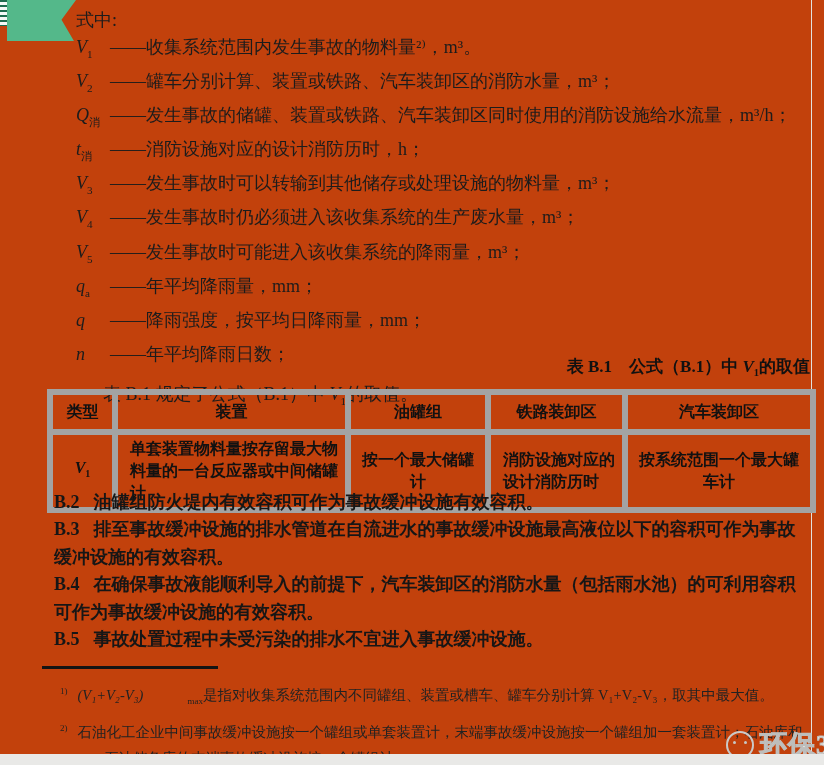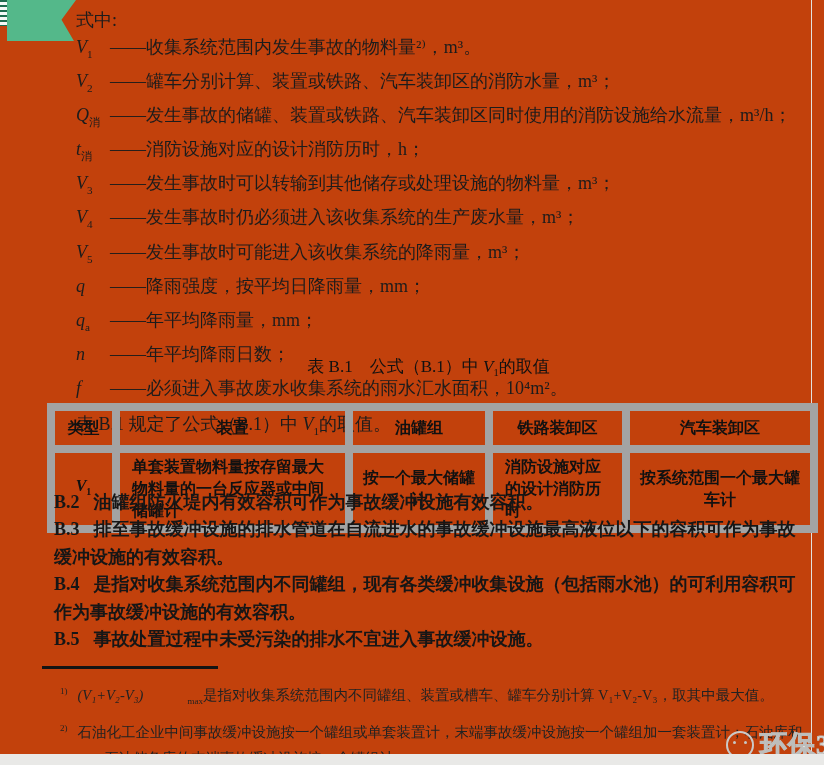--- a/index.html
+++ b/index.html
@@ -31,33 +31,33 @@
   .defs-wrap{
     position:absolute;left:76px;top:6px;right:16px;
     font-size:18px;
   }
   .where{line-height:28px;}
   .def-row{line-height:27.5px;white-space:nowrap;}
   .sym{display:inline-block;min-width:34px;}
   .sym i,.ital{font-style:italic;}
   sub{font-size:0.62em;}
   sup{font-size:0.62em;}
-  .intro-line{line-height:27px;margin-top:2px;}
+  .intro-line{line-height:34px;margin-top:2px;margin-left:27px;}
   
   .table-wrap{position:absolute;left:47px;top:354px;width:763px;}
   .tbl-title{
-    text-align:center;font-weight:normal;font-size:17px;line-height:26px;
-    margin-bottom:17px;color:#111;
+    text-align:right;font-weight:bold;font-size:17px;line-height:26px;
+    margin-bottom:3px;color:#111;
   }
   table{
     border-collapse:collapse;table-layout:fixed;width:763px;
     font-size:16px;color:#111;
   }
   th,td{
-    border:8px solid #a3a3a3;
+    border:6px solid #a3a3a3;
     font-weight:600;
     line-height:22px;
     padding:3px 6px;
     vertical-align:middle;
   }
   th{height:28px;text-align:center;font-weight:bold;}
   td{height:52px;text-align:center;}
   td.c-left{text-align:left;padding-left:12px;}
   
   .sections-wrap{
@@ -111,24 +111,23 @@
   <div class="defs-wrap">
     <div class="where">式中:</div>
 
     <div class="def-row"><span class="sym"><i>V</i><sub>1</sub></span><span>——收集系统范围内发生事故的物料量²⁾，m³。</span></div>
     <div class="def-row"><span class="sym"><i>V</i><sub>2</sub></span><span>——罐车分别计算、装置或铁路、汽车装卸区的消防水量，m³；</span></div>
     <div class="def-row"><span class="sym"><i>Q</i><sub>消</sub></span><span>——发生事故的储罐、装置或铁路、汽车装卸区同时使用的消防设施给水流量，m³/h；</span></div>
     <div class="def-row"><span class="sym"><i>t</i><sub>消</sub></span><span>——消防设施对应的设计消防历时，h；</span></div>
     <div class="def-row"><span class="sym"><i>V</i><sub>3</sub></span><span>——发生事故时可以转输到其他储存或处理设施的物料量，m³；</span></div>
     <div class="def-row"><span class="sym"><i>V</i><sub>4</sub></span><span>——发生事故时仍必须进入该收集系统的生产废水量，m³；</span></div>
     <div class="def-row"><span class="sym"><i>V</i><sub>5</sub></span><span>——发生事故时可能进入该收集系统的降雨量，m³；</span></div>
+    <div class="def-row"><span class="sym"><i>q</i><sub>a</sub></span><span>——年平均降雨量，mm；</span></div>
     <div class="def-row"><span class="sym"><i>q</i><sub></sub></span><span>——降雨强度，按平均日降雨量，mm；</span></div>
-    <div class="def-row"><span class="sym"><i>q</i><sub>a</sub></span><span>——年平均降雨量，mm；</span></div>
     <div class="def-row"><span class="sym"><i>n</i><sub></sub></span><span>——年平均降雨日数；</span></div>
-    <div class="def-row"><span class="sym"><i>f</i><sub></sub></span><span>——必须进入事故废水收集系统的雨水汇水面积，10⁴m²。</span></div>
 
     <div class="intro-line"><span>表 B.1 规定了公式（B.1）中 </span><i>V</i><sub>1</sub><span>的取值。</span></div>
   </div>
 
   <div class="table-wrap">
     <div class="tbl-title"><span>表 B.1　公式（B.1）中 </span><i>V</i><sub>1</sub><span>的取值</span></div>
     <table>
       <colgroup>
         <col style="width:65px">
           <col style="width:233px">
@@ -153,21 +152,21 @@
           <td class="c-left">消防设施对应的设计消防历时</td>
           <td>按系统范围一个最大罐车计</td>
         </tr>
       </tbody>
     </table>
   </div>
 
   <div class="sections-wrap">
     <div class="sec"><b class="sec-num">B.2</b><span>油罐组防火堤内有效容积可作为事故缓冲设施有效容积。</span></div>
     <div class="sec"><b class="sec-num">B.3</b><span>排至事故缓冲设施的排水管道在自流进水的事故缓冲设施最高液位以下的容积可作为事故缓冲设施的有效容积。</span></div>
-    <div class="sec"><b class="sec-num">B.4</b><span>是指对收集系统范围内不同罐组，现有各类缓冲收集设施（包括雨水池）的可利用容积可作为事故缓冲设施的有效容积。</span></div>
+    <div class="sec"><b class="sec-num">B.4</b><span>在确保事故液能顺利导入的前提下，汽车装卸区的消防水量（包括雨水池）的可利用容积可作为事故缓冲设施的有效容积。</span></div>
     <div class="sec"><b class="sec-num">B.5</b><span>事故处置过程中未受污染的排水不宜进入事故缓冲设施。</span></div>
   </div>
 
   <div class="fn-divider"></div>
 
   <div class="footnotes-wrap">
     <div class="fn"><sup class="fn-marker">1)</sup><span class="ital">(V₁+V₂-V₃)</span><sub class="fn-sub">max</sub><span>是指对收集系统范围内不同罐组、装置或槽车、罐车分别计算 V₁+V₂-V₃，取其中最大值。</span></div>
     <div class="fn"><sup class="fn-marker">2)</sup><span>石油化工企业中间事故缓冲设施按一个罐组或单套装置计，末端事故缓冲设施按一个罐组加一套装置计；石油库和石油储备库的末端事故缓冲设施按一个罐组计。</span><sub class="fn-sub"></sub><span></span></div>
   </div>
 

